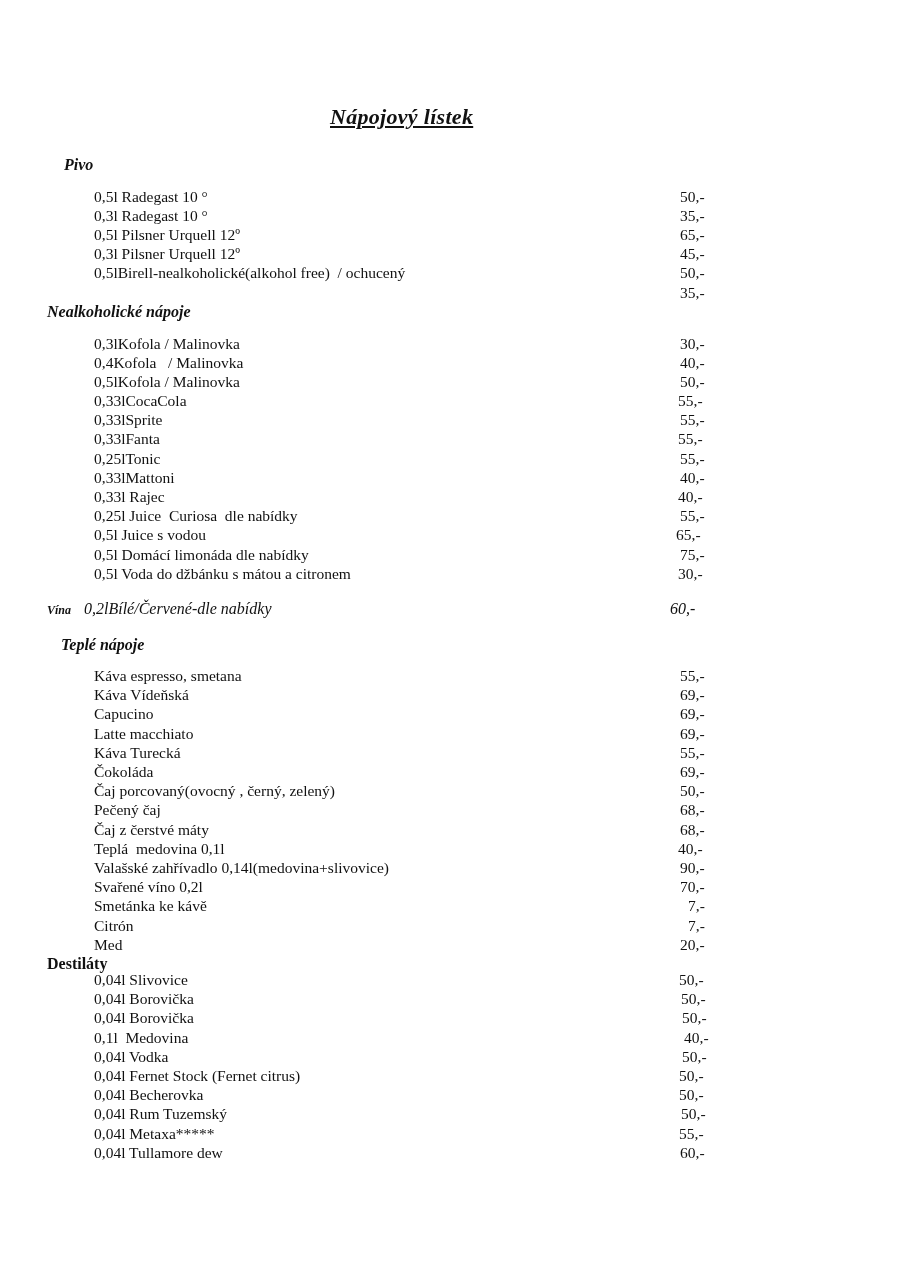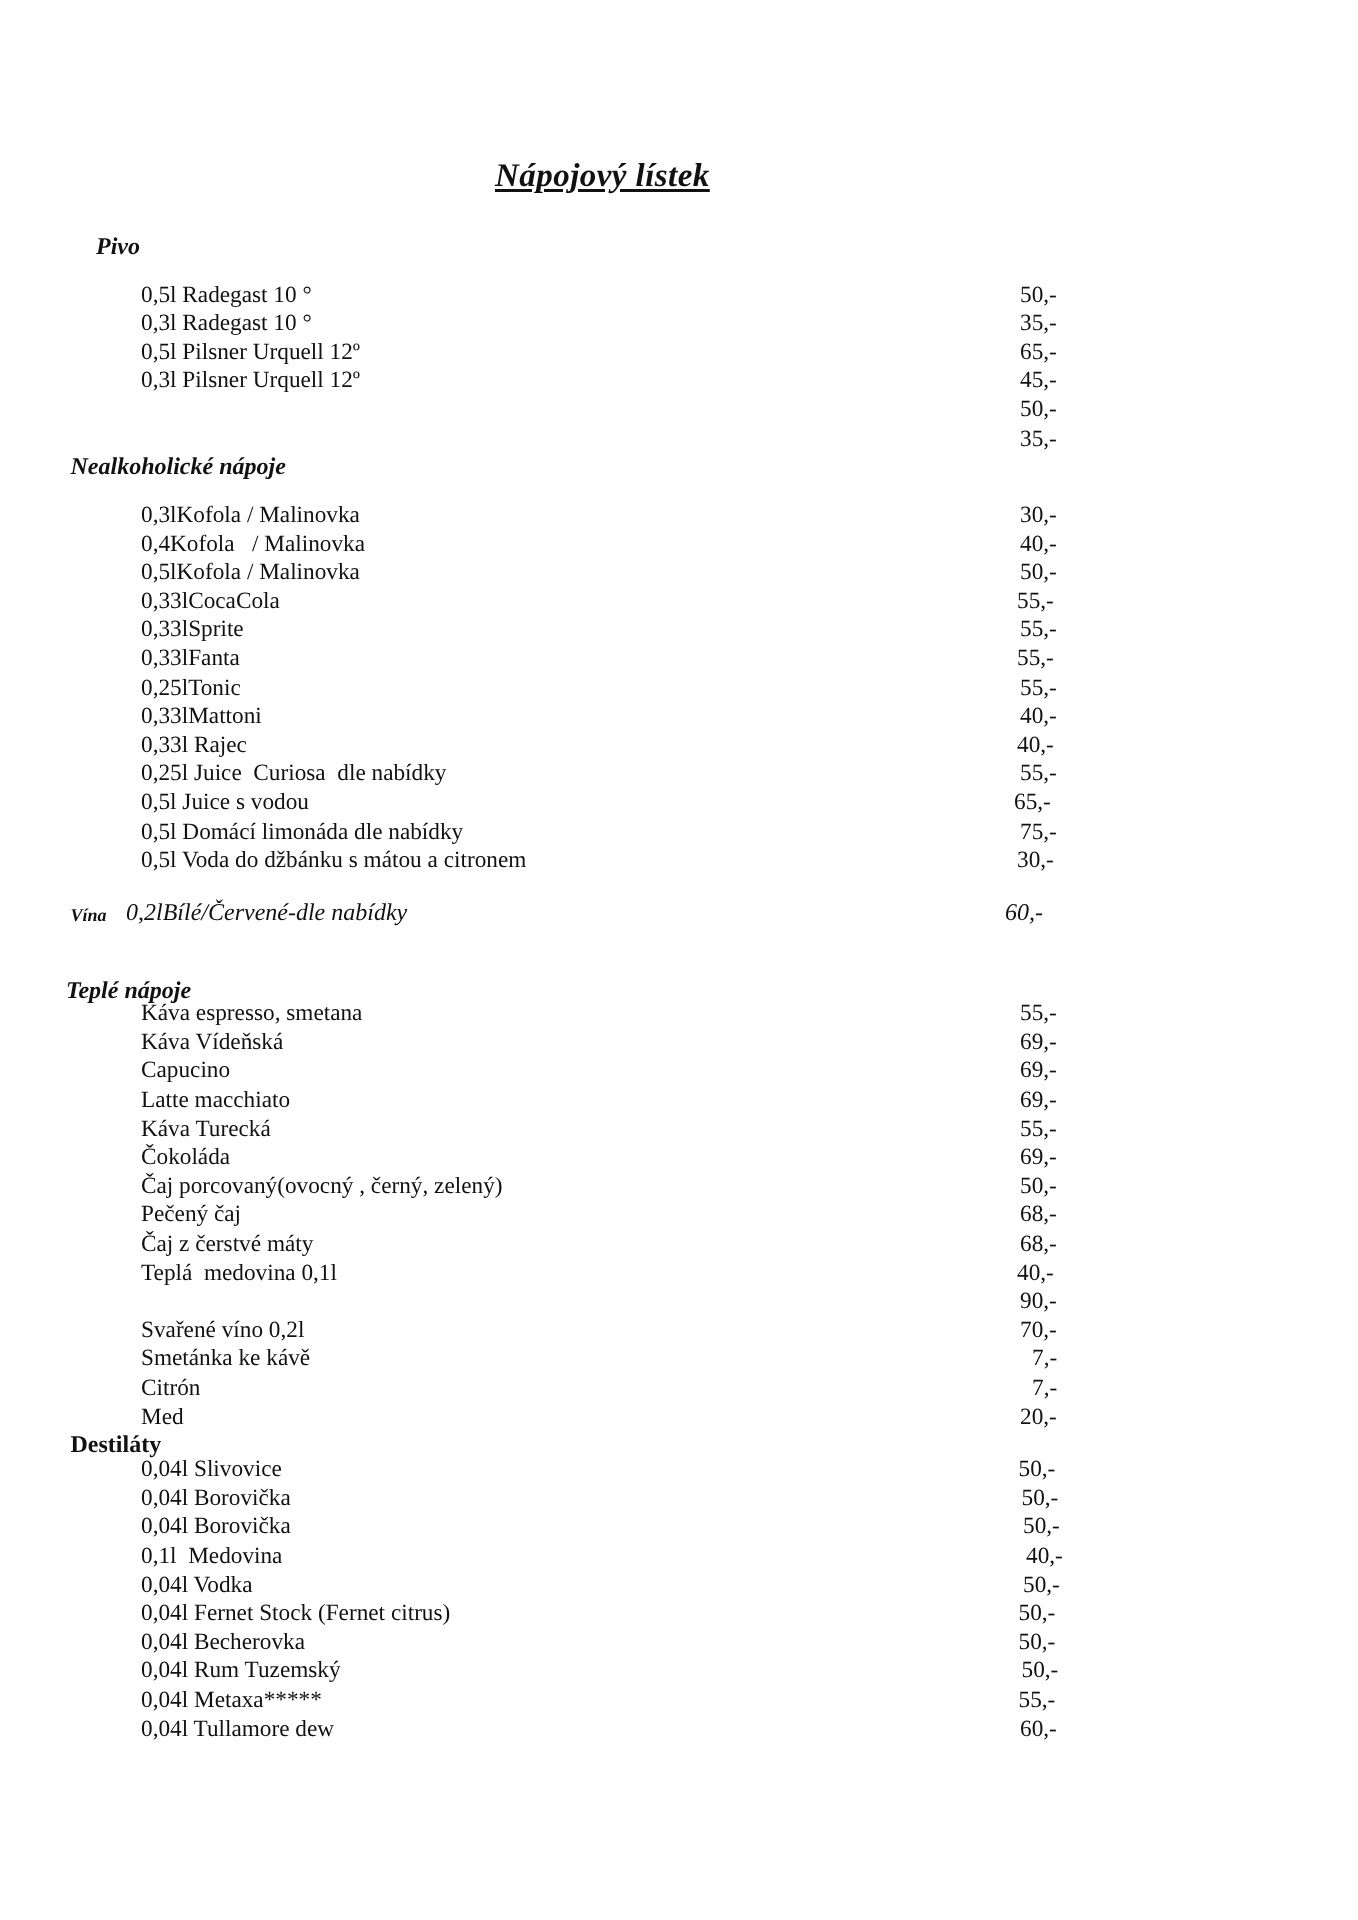--- a/index.html
+++ b/index.html
@@ -34,20 +34,21 @@
     </div>
   <div class="row" style="top:225px">
       <span class="name">0,5l Pilsner Urquell 12º</span>
       <span class="price">65,-</span>
     </div>
   <div class="row" style="top:244px">
       <span class="name">0,3l Pilsner Urquell 12º</span>
       <span class="price">45,-</span>
     </div>
   <div class="row" style="top:263px">
+      <span class="name">0,5lBirell-nealkoholické(alkohol free)  / ochucený</span>
       <span class="price">50,-</span>
     </div>
   <div class="row" style="top:283px">
       <span class="price">35,-</span>
     </div>
 </div>
 
 <div class="section" style="left:47px; top:303px;">Nealkoholické nápoje</div>
 <div>
   <div class="row" style="top:334px">
@@ -103,21 +104,21 @@
       <span class="price" style="left:572px">30,-</span>
     </div>
 </div>
 
 <div class="wine">
   <span class="label">Vína</span>
   <span class="desc">0,2lBílé/Červené-dle nabídky</span>
   <span class="price">60,-</span>
 </div>
 
-<div class="section" style="left:44px; top:636px;margin-top:16px;">Teplé nápoje</div>
+<div class="section" style="left:61px; top:636px;">Teplé nápoje</div>
 <div>
   <div class="row" style="top:666px">
       <span class="name">Káva espresso, smetana</span>
       <span class="price">55,-</span>
     </div>
   <div class="row" style="top:685px">
       <span class="name">Káva Vídeňská</span>
       <span class="price">69,-</span>
     </div>
   <div class="row" style="top:704px">
@@ -146,20 +147,21 @@
     </div>
   <div class="row" style="top:820px">
       <span class="name">Čaj z čerstvé máty</span>
       <span class="price">68,-</span>
     </div>
   <div class="row" style="top:839px">
       <span class="name">Teplá  medovina 0,1l</span>
       <span class="price" style="left:572px">40,-</span>
     </div>
   <div class="row" style="top:858px">
+      <span class="name">Valašské zahřívadlo 0,14l(medovina+slivovice)</span>
       <span class="price">90,-</span>
     </div>
   <div class="row" style="top:877px">
       <span class="name">Svařené víno 0,2l</span>
       <span class="price">70,-</span>
     </div>
   <div class="row" style="top:896px">
       <span class="name">Smetánka ke kávě</span>
       <span class="price" style="left:582px">7,-</span>
     </div>

